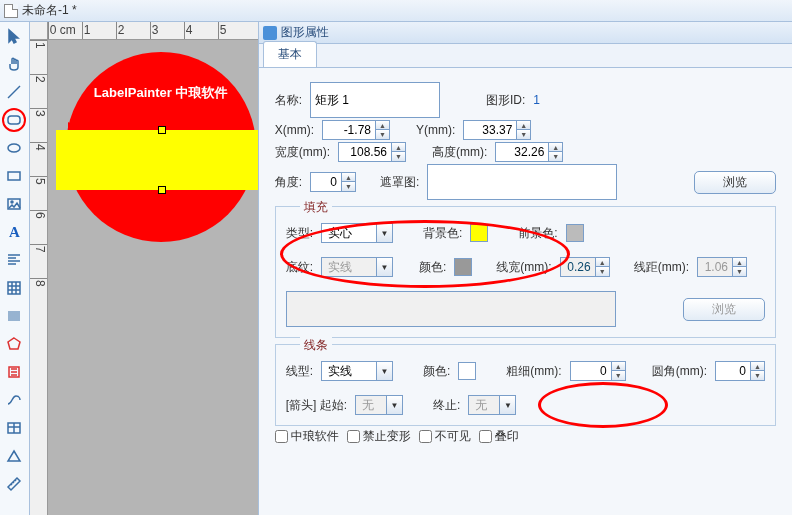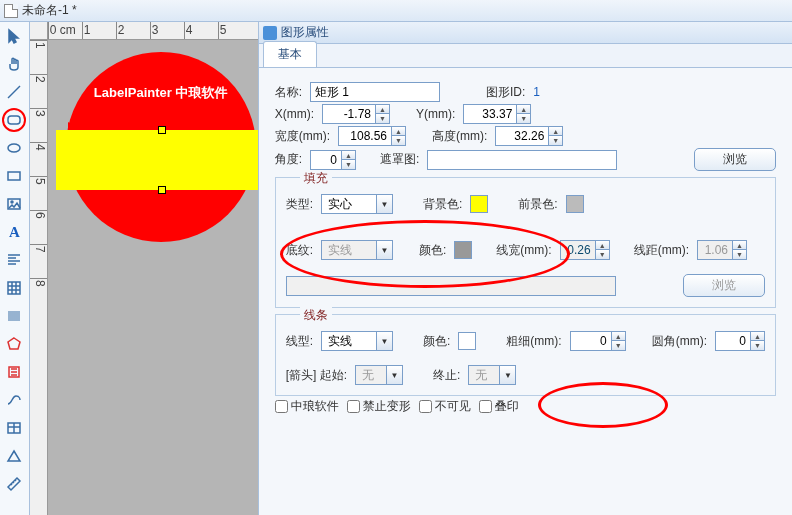--- a/index.html
+++ b/index.html
@@ -27,21 +27,21 @@
 .handle.bot{top:146px;left:110px;}
 .arrow-red{position:absolute;top:82px;left:20px;width:0;height:0;border-top:8px solid transparent;border-bottom:8px solid transparent;border-left:14px solid red;}
 .panel{flex:1;background:#f4f7fb;border-left:1px solid #a8c0dd;display:flex;flex-direction:column;}
 .panel-header{height:22px;background:linear-gradient(#eaf1fa,#d4e3f4);border-bottom:1px solid #a8c0dd;display:flex;align-items:center;padding:0 4px;color:#2a4e7c;}
 .panel-header .pi{width:14px;height:14px;background:#4a90d9;margin-right:4px;border-radius:2px;}
 .tabs{height:24px;display:flex;align-items:flex-end;padding-left:4px;border-bottom:1px solid #a8c0dd;background:#eef3fa;}
 .tab{padding:4px 14px;border:1px solid #a8c0dd;border-bottom:none;background:#fff;border-radius:3px 3px 0 0;color:#2a4e7c;cursor:pointer;}
 .props{padding:14px 16px;display:flex;flex-direction:column;gap:2px;position:relative;}
 .row{display:flex;align-items:center;gap:8px;white-space:nowrap;}
 .row label{color:#333;}
-.txtin{border:1px solid #7a9ec9;height:20px;padding:0 4px;background:#fff;}
+.txtin{border:1px solid #7a9ec9;height:36px;padding:0 4px;background:#fff;}
 .txtin.ro{background:#f0f0f0;color:#888;}
 .spin{display:flex;align-items:center;border:1px solid #7a9ec9;height:20px;background:#fff;}
 .spin input{border:none;width:52px;text-align:right;padding:0 4px;height:18px;outline:none;}
 .spin .arrows{width:14px;display:flex;flex-direction:column;border-left:1px solid #7a9ec9;}
 .spin .arrows div{height:9px;font-size:7px;line-height:9px;text-align:center;background:linear-gradient(#fff,#dce6f2);cursor:pointer;color:#555;}
 .spin .arrows div:first-child{border-bottom:1px solid #7a9ec9;}
 .btn{border:1px solid #7a9ec9;background:linear-gradient(#fff,#e3ecf6);padding:2px 28px;border-radius:5px;cursor:pointer;color:#333;}
 .combo{border:1px solid #7a9ec9;height:20px;display:flex;align-items:center;background:#fff;}
 .combo span{padding:0 6px;width:54px;}
 .combo .dd{width:16px;height:18px;border-left:1px solid #7a9ec9;background:linear-gradient(#fff,#dce6f2);display:flex;align-items:center;justify-content:center;font-size:8px;color:#333;cursor:pointer;}
@@ -250,21 +250,21 @@
           </div>
         <span style="width:8px"></span>
         <label>遮罩图:</label>
         <input class="txtin" style="width: 190px;">
         <span style="flex:1"></span>
         <button class="btn">浏览</button>
       </div>
 
       <div class="fieldset">
         <div class="legend">填充</div>
-        <div class="row" style="margin-bottom:26px">
+        <div class="row" style="margin-bottom:14px">
           <label>类型:</label>
           <div class="combo">
               <span>实心</span>
               <div class="dd">▼</div>
             </div>
           <span style="width:14px"></span>
           <label>背景色:</label>
           <div class="swatch" style="background:yellow"></div>
           <span style="width:14px"></span>
           <label>前景色:</label>

